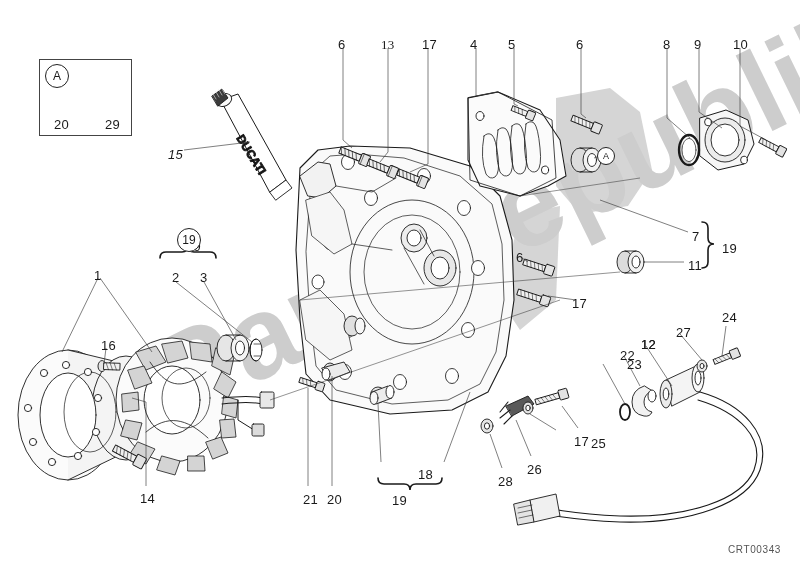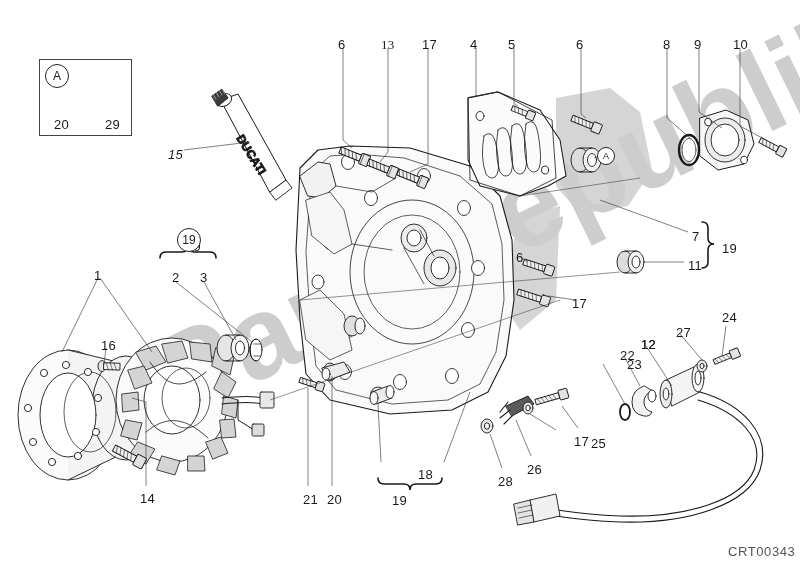--- a/index.html
+++ b/index.html
@@ -27,21 +27,21 @@
     font-family: "Liberation Sans", sans-serif;
     font-size: 13px;
     color: #1a1a1a;
     letter-spacing: 0.2px;
     white-space: nowrap;
     user-select: none;
   }
   .refcode {
     position: absolute;
     font-family: "Liberation Sans", sans-serif;
-    font-size: 13px;
+    font-size: 10px;
     color: #555;
     letter-spacing: 0.6px;
   }
   .circlelabel {
     position: absolute;
     width: 22px; height: 22px;
     border: 1.3px solid #222;
     border-radius: 50%;
     font-size: 12px;
     color: #1a1a1a;

